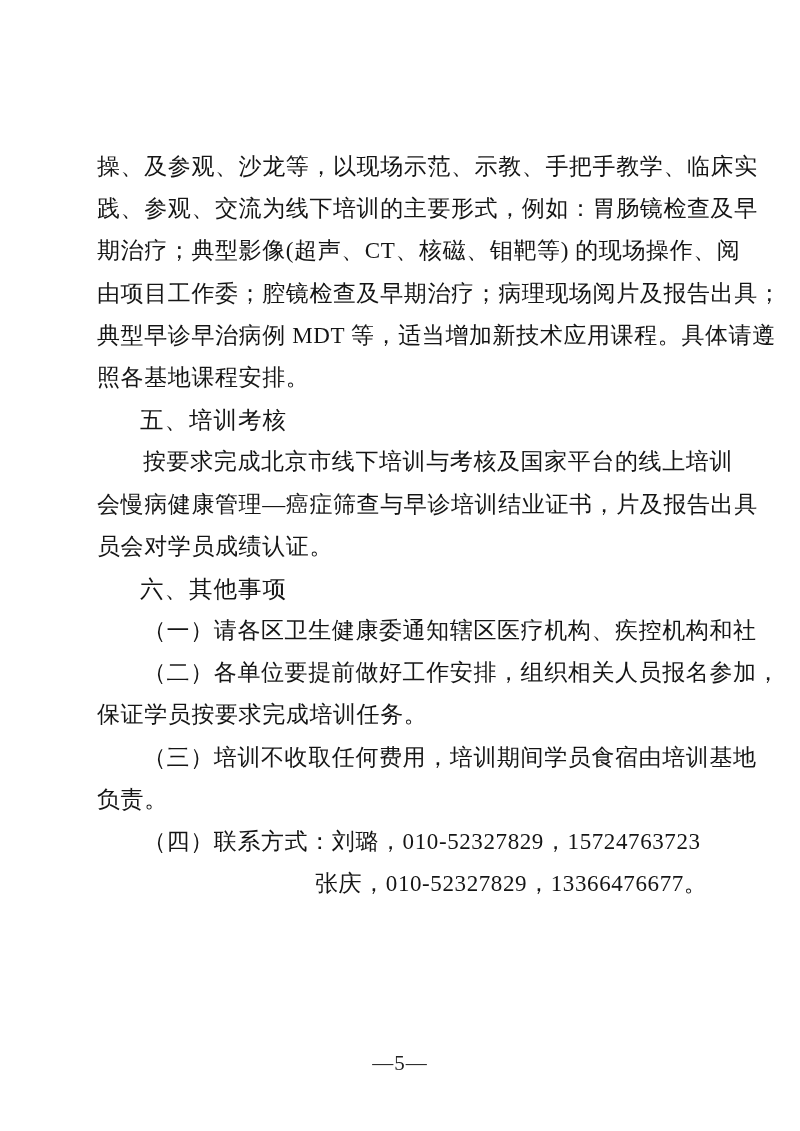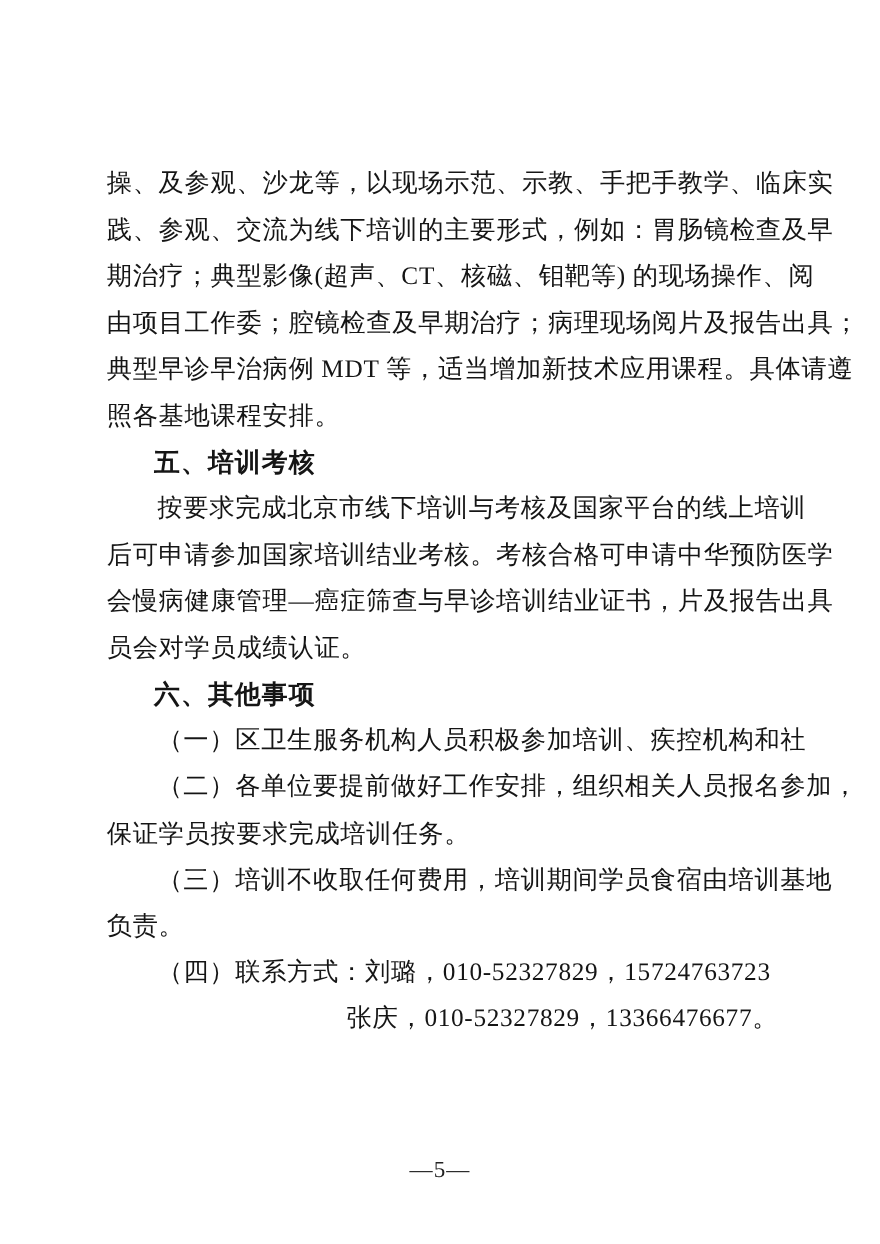--- a/index.html
+++ b/index.html
@@ -27,21 +27,21 @@
   }
   .line {
     white-space: nowrap;
     height: 42.2px;
   }
   .indent {
     padding-left: 46px;
   }
   .heading {
     font-family: "Liberation Sans", "DejaVu Sans", sans-serif;
-    font-weight: bold;
+    font-weight: normal;
     font-size: 23.5px;
     letter-spacing: 1px;
     padding-left: 43px;
   }
   .hang-contact {
     padding-left: 218px;
   }
   .footer {
     position: absolute;
     top: 1051px;
@@ -63,27 +63,26 @@
     <div class="line">操、及参观、沙龙等，以现场示范、示教、手把手教学、临床实</div>
     <div class="line">践、参观、交流为线下培训的主要形式，例如：胃肠镜检查及早</div>
     <div class="line">期治疗；典型影像(超声、CT、核磁、钼靶等) 的现场操作、阅</div>
     <div class="line">由项目工作委；腔镜检查及早期治疗；病理现场阅片及报告出具；</div>
     <div class="line">典型早诊早治病例 MDT 等，适当增加新技术应用课程。具体请遵</div>
     <div class="line">照各基地课程安排。</div>
 
     <div class="line heading">五、培训考核</div>
 
     <div class="line indent">按要求完成北京市线下培训与考核及国家平台的线上培训</div>
-    <div class="line">后可申请参加国家培训结业考核。考核合格可申请中华预防医学</div>
     <div class="line">会慢病健康管理—癌症筛查与早诊培训结业证书，片及报告出具</div>
     <div class="line">员会对学员成绩认证。</div>
 
     <div class="line heading">六、其他事项</div>
 
-    <div class="line indent">（一）区卫生服务机构人员积极参加培训、疾控机构和社</div>
+    <div class="line indent">（一）请各区卫生健康委通知辖区医疗机构、疾控机构和社</div>
 
     <div class="line indent">（二）各单位要提前做好工作安排，组织相关人员报名参加，</div>
     <div class="line">保证学员按要求完成培训任务。</div>
 
     <div class="line indent">（三）培训不收取任何费用，培训期间学员食宿由培训基地</div>
     <div class="line">负责。</div>
 
     <div class="line indent">（四）联系方式：刘璐，010-52327829，15724763723</div>
     <div class="line hang-contact">张庆，010-52327829，13366476677。</div>
 

